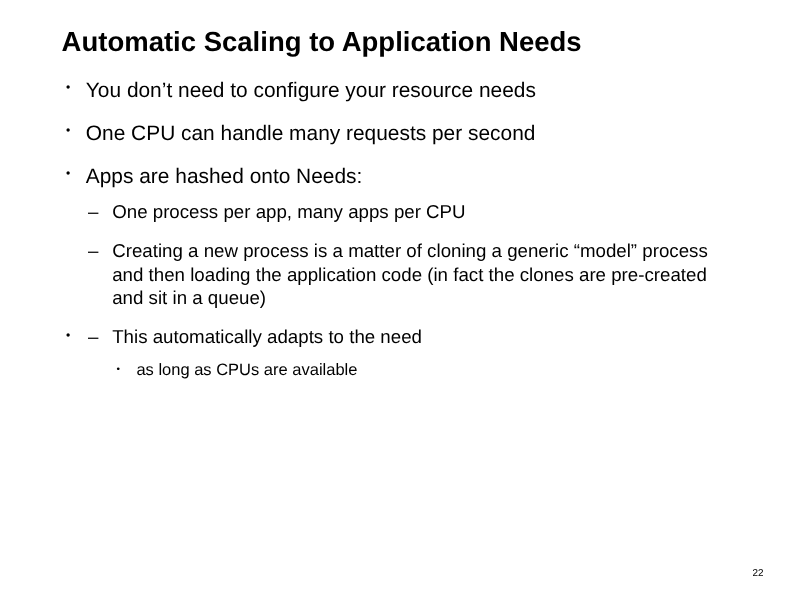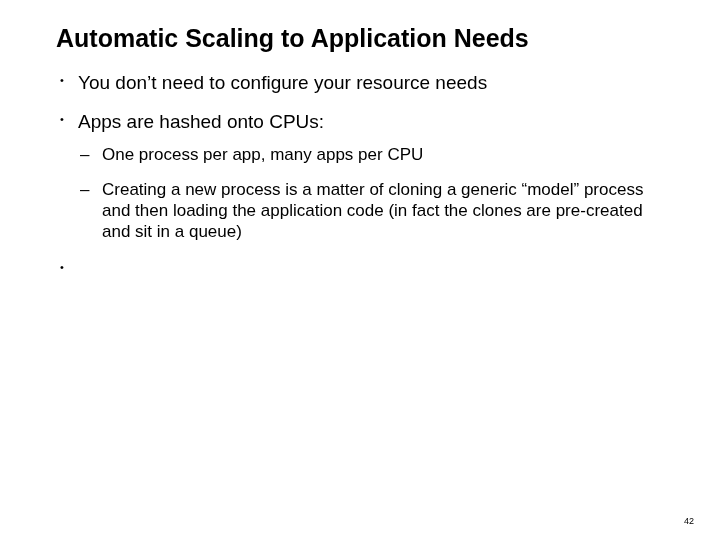--- a/index.html
+++ b/index.html
@@ -98,28 +98,41 @@
 <body>
 
 <div class="slide">
   <h1 class="title">Automatic Scaling to Application Needs</h1>
 
   <ul class="lvl1">
     <li>
       <span>You don’t need to configure your resource needs</span>
     </li>
     <li>
-      <span>Apps are hashed onto CPUs:</span>
+      <span>One CPU can handle many requests per second</span>
+    </li>
+    <li>
+      <span>Apps are hashed onto Needs:</span>
       <ul class="lvl2">
         <li>
           <span>One process per app, many apps per CPU</span>
         </li>
         <li>
           <span>Creating a new process is a matter of cloning a generic “model” process and then loading the application code (in fact the clones are pre-created and sit in a queue)</span>
         </li>
       </ul>
     </li>
     <li>
+      <ul class="lvl2">
+        <li>
+          <span>This automatically adapts to the need</span>
+          <ul class="lvl3">
+            <li>
+              <span>as long as CPUs are available</span>
+            </li>
+          </ul>
+        </li>
+      </ul>
     </li>
   </ul>
 
-  <div class="pagenum">42</div>
+  <div class="pagenum">22</div>
 </div>
 
 </body></html>

